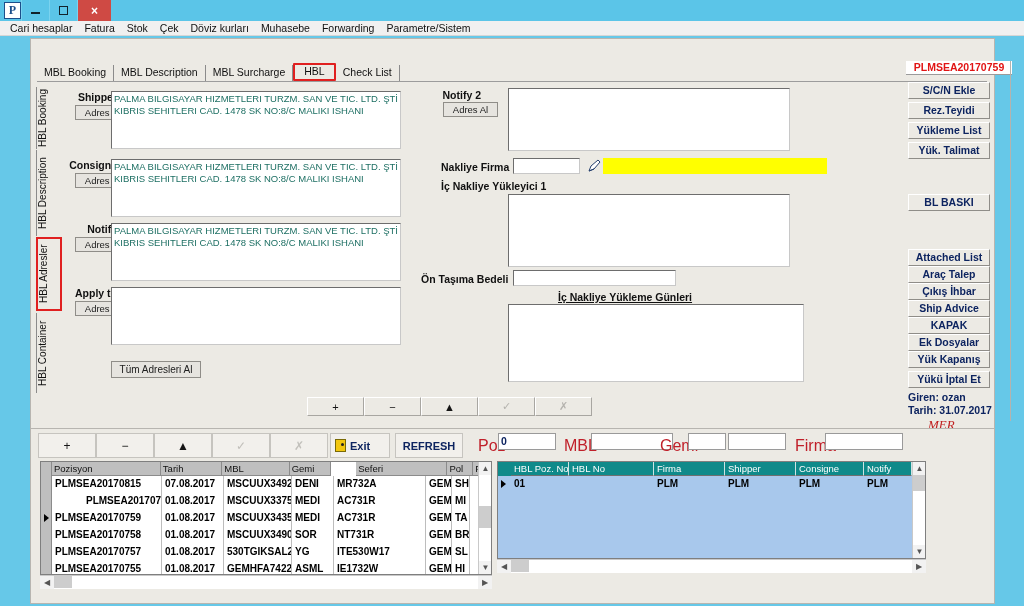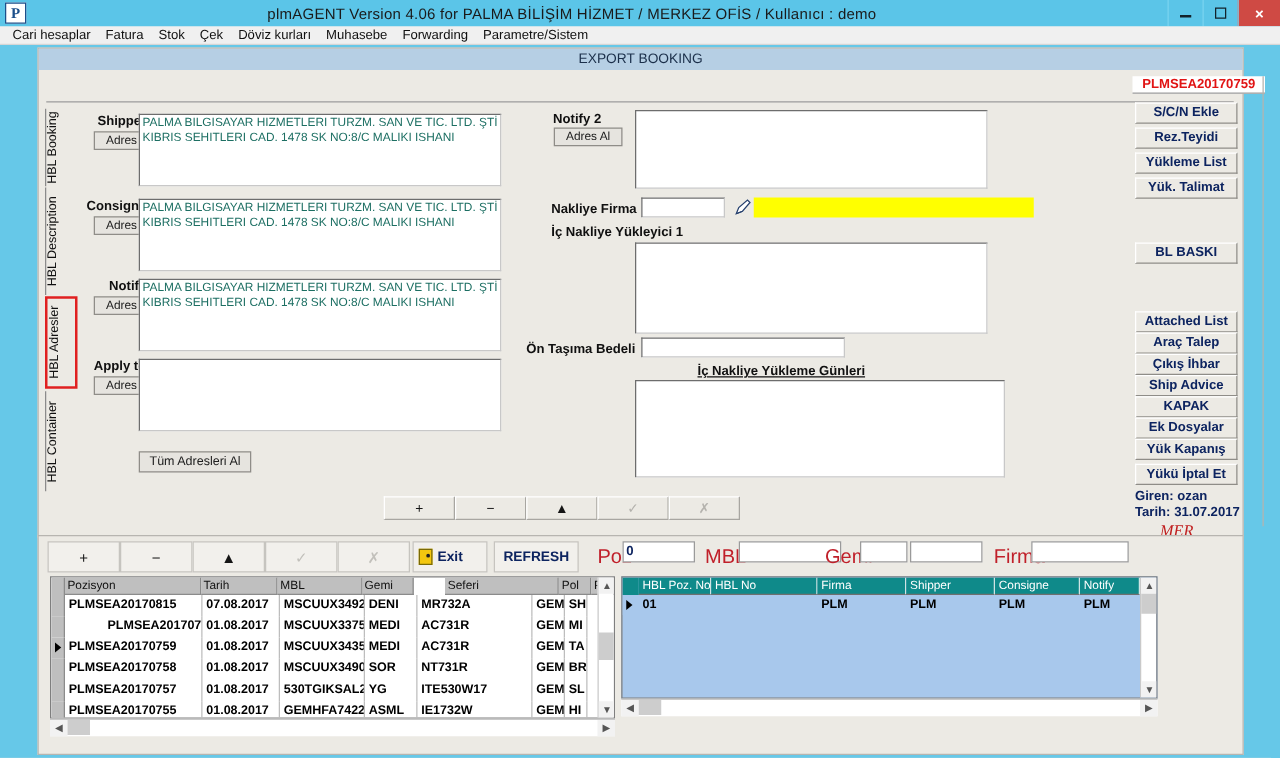--- a/index.html
+++ b/index.html
@@ -248,21 +248,20 @@
   .sb-thumb-v { position:absolute; width:13px; background:#cdcdcd; }
   .sb-thumb-h { position:absolute; height:12px; background:#cdcdcd; }
 </style>
 </head>
 <body>
 
 <div id="app">
 
   <div class="titlebar">
     <div class="app-logo">P</div>
-    <div class="title-text">plmAGENT  Version 4.06 for  PALMA BİLİŞİM HİZMET  /  MERKEZ OFİS /        Kullanıcı : demo</div>
     <div class="win-btns">
       <div class="win-btn">
           <span class="glyph-min"></span>
         </div>
       <div class="win-btn">
           <span class="glyph-max"></span>
         </div>
       <div class="win-btn close">×</div>
     </div>
   </div>
@@ -275,22 +274,28 @@
     <div class="menu-item">Döviz kurları</div>
     <div class="menu-item">Muhasebe</div>
     <div class="menu-item">Forwarding</div>
     <div class="menu-item">Parametre/Sistem</div>
   </div>
 
   <div class="client">
 
     <div class="mainpanel">
 
-      <div class="panel-caption">EXPORT BOOKING</div>
-
+
+      <div class="tabstrip">
+        <div class="tab">MBL Booking</div>
+        <div class="tab">MBL Description</div>
+        <div class="tab">MBL Surcharge</div>
+        <div class="tab sel">HBL</div>
+        <div class="tab">Check List</div>
+      </div>
       <div class="tab-underline"></div>
 
       <div class="vtabs">
         <div class="vtab" style="top:0px;height:62px;">HBL Booking</div>
         <div class="vtab" style="top:63px;height:86px;">HBL Description</div>
         <div class="vtab sel" style="top:150px;height:74px;">HBL Adresler</div>
         <div class="vtab" style="top:226px;height:80px;">HBL Container</div>
       </div>
 
       <div class="addr-block" style="left:28px; top:52px; width:350px; height:64px;">

